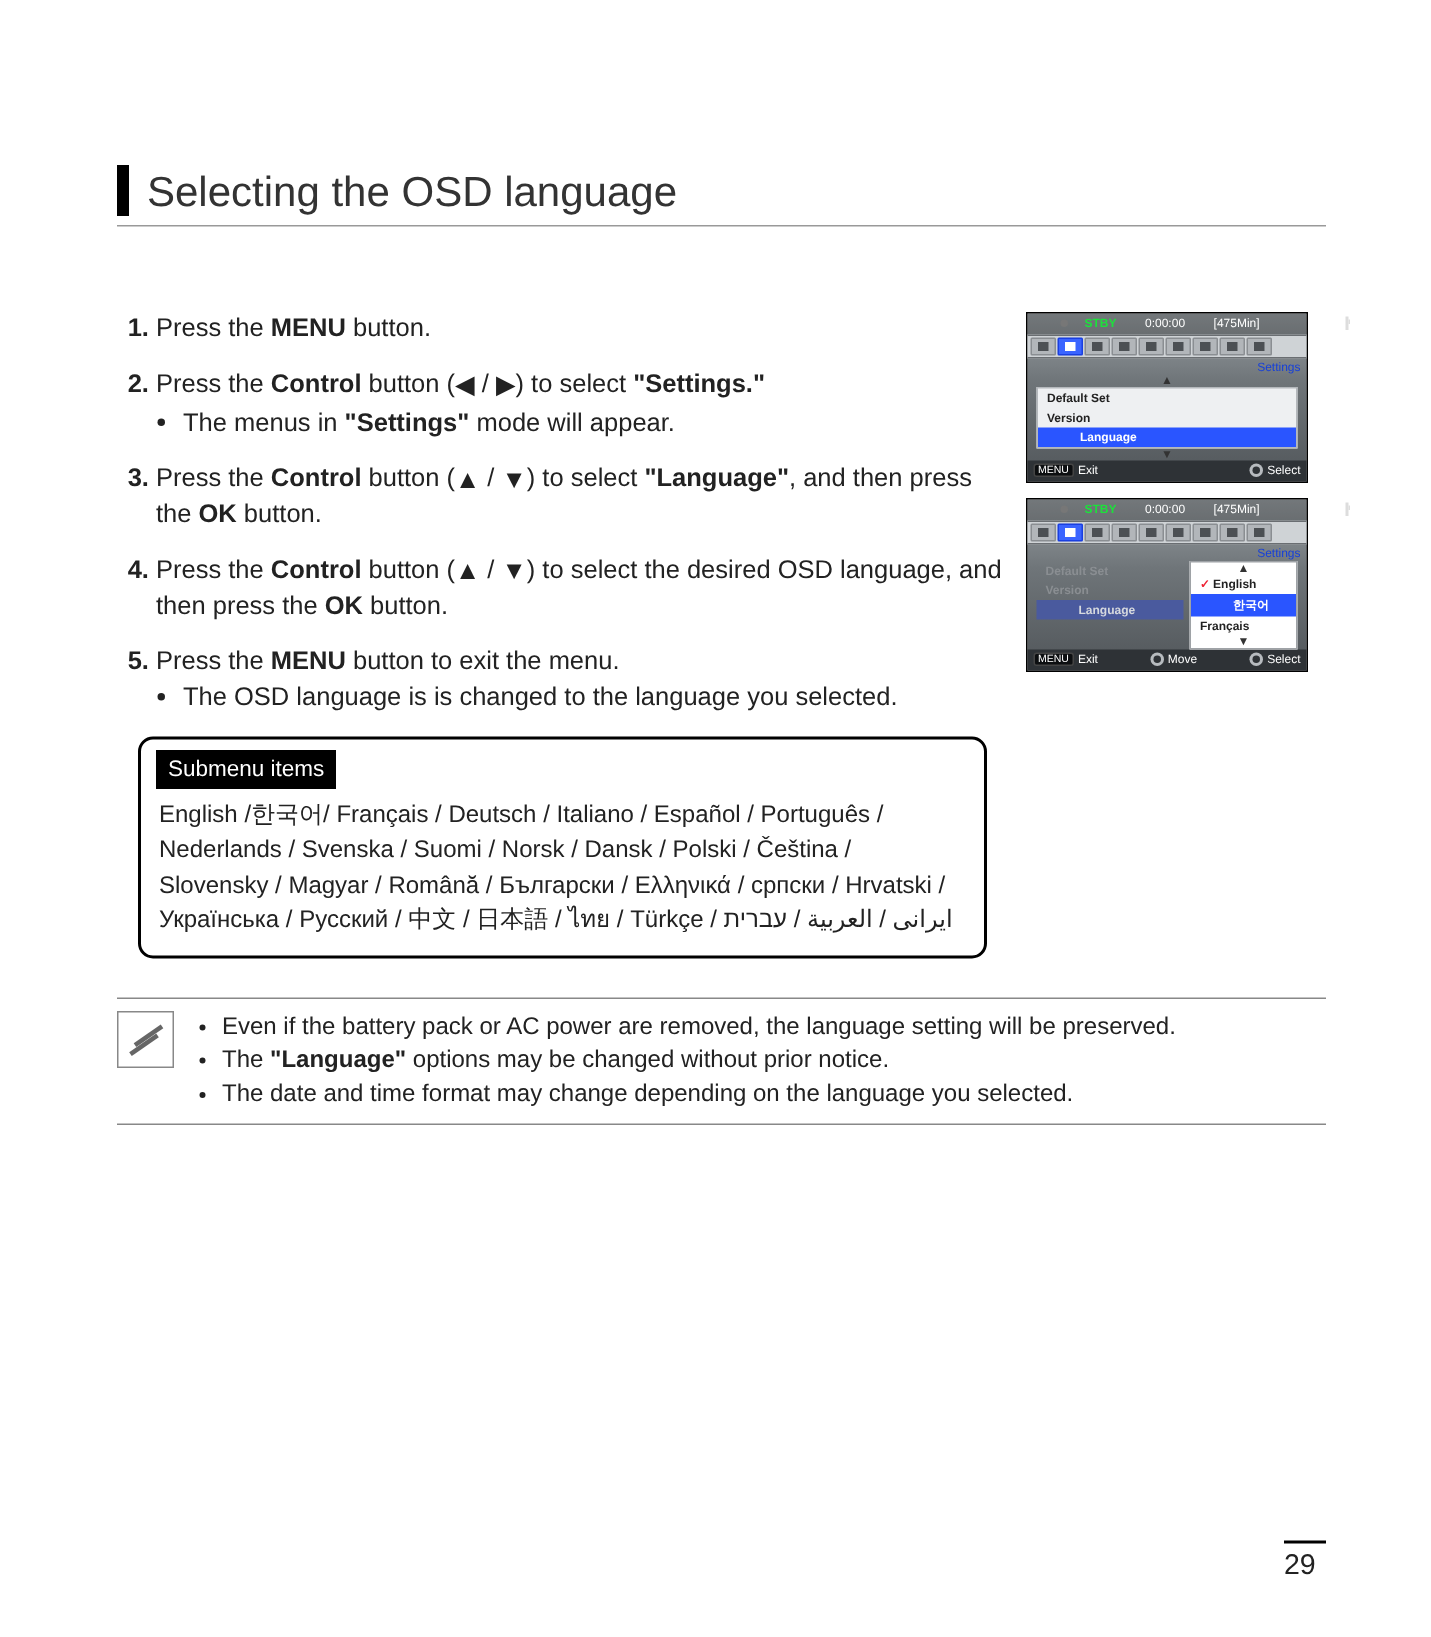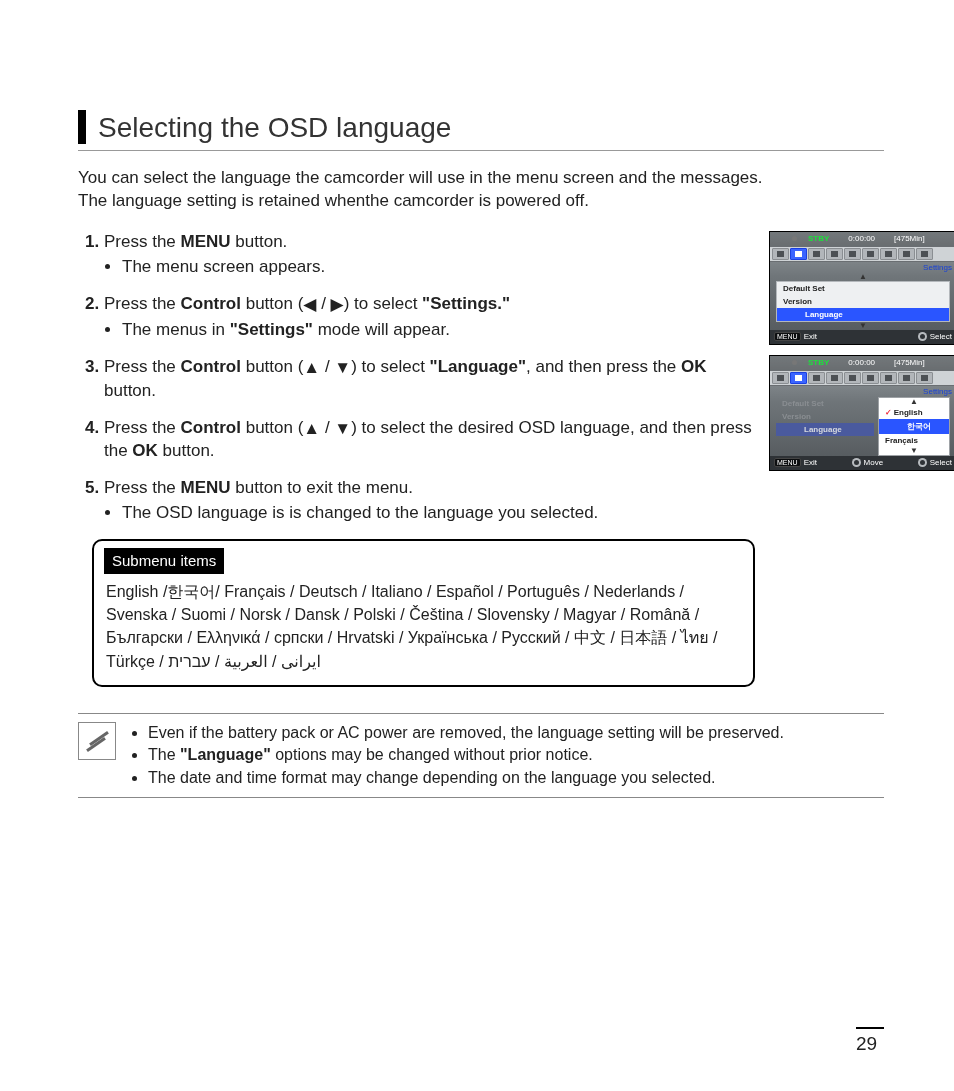--- a/index.html
+++ b/index.html
@@ -77,21 +77,21 @@
     display: inline-block;
     vertical-align: -1px;
   }
   .submenu-box {
     border: 2px solid #000;
     border-radius: 10px;
     margin-top: 10px;
     padding: 8px 12px 12px 12px;
     font-size: 16px;
     line-height: 1.45;
-    width: 663px;
+    width: 566px;
     box-sizing: border-box;
     margin-left: 14px;
   }
   .submenu-title {
     display: inline-block;
     background: #000;
     color: #fff;
     padding: 2px 8px;
     font-size: 15px;
     margin: -2px 0 6px -2px;
@@ -197,32 +197,28 @@
 <body>
 
 <div class="page">
 
   <div class="heading-row">
     <div class="heading-bar"></div>
     <div class="heading-text">Selecting the OSD language</div>
   </div>
 
   <div class="intro">
-    <span>You can select the language the camcorder will use in the menu screen and the messages.</span><br>
-    <span>The language setting is retained whenthe camcorder is powered off.</span>
+    <br>
   </div>
 
   <div class="body-row">
     <div class="steps-col">
       <ol class="steps">
         <li>
           <span>Press the </span><strong>MENU</strong><span> button.</span>
-          <ul class="sub">
-              <li>The menu screen appears.</li>
-            </ul>
         </li>
         <li>
           <span>Press the </span><strong>Control</strong><span> button (</span><span class="tri">◀</span><span> / </span><span class="tri">▶</span><span>) to select </span><strong>"Settings."</strong>
           <ul class="sub">
               <li><span>The menus in </span><strong>"Settings"</strong><span> mode will appear.</span></li>
             </ul>
         </li>
         <li>
           <span>Press the </span><strong>Control</strong><span> button (</span><span class="tri">▲</span><span> / </span><span class="tri">▼</span><span>) to select </span><strong>"Language"</strong><span>, and then press the </span><strong>OK</strong><span> button.</span>
         </li>

